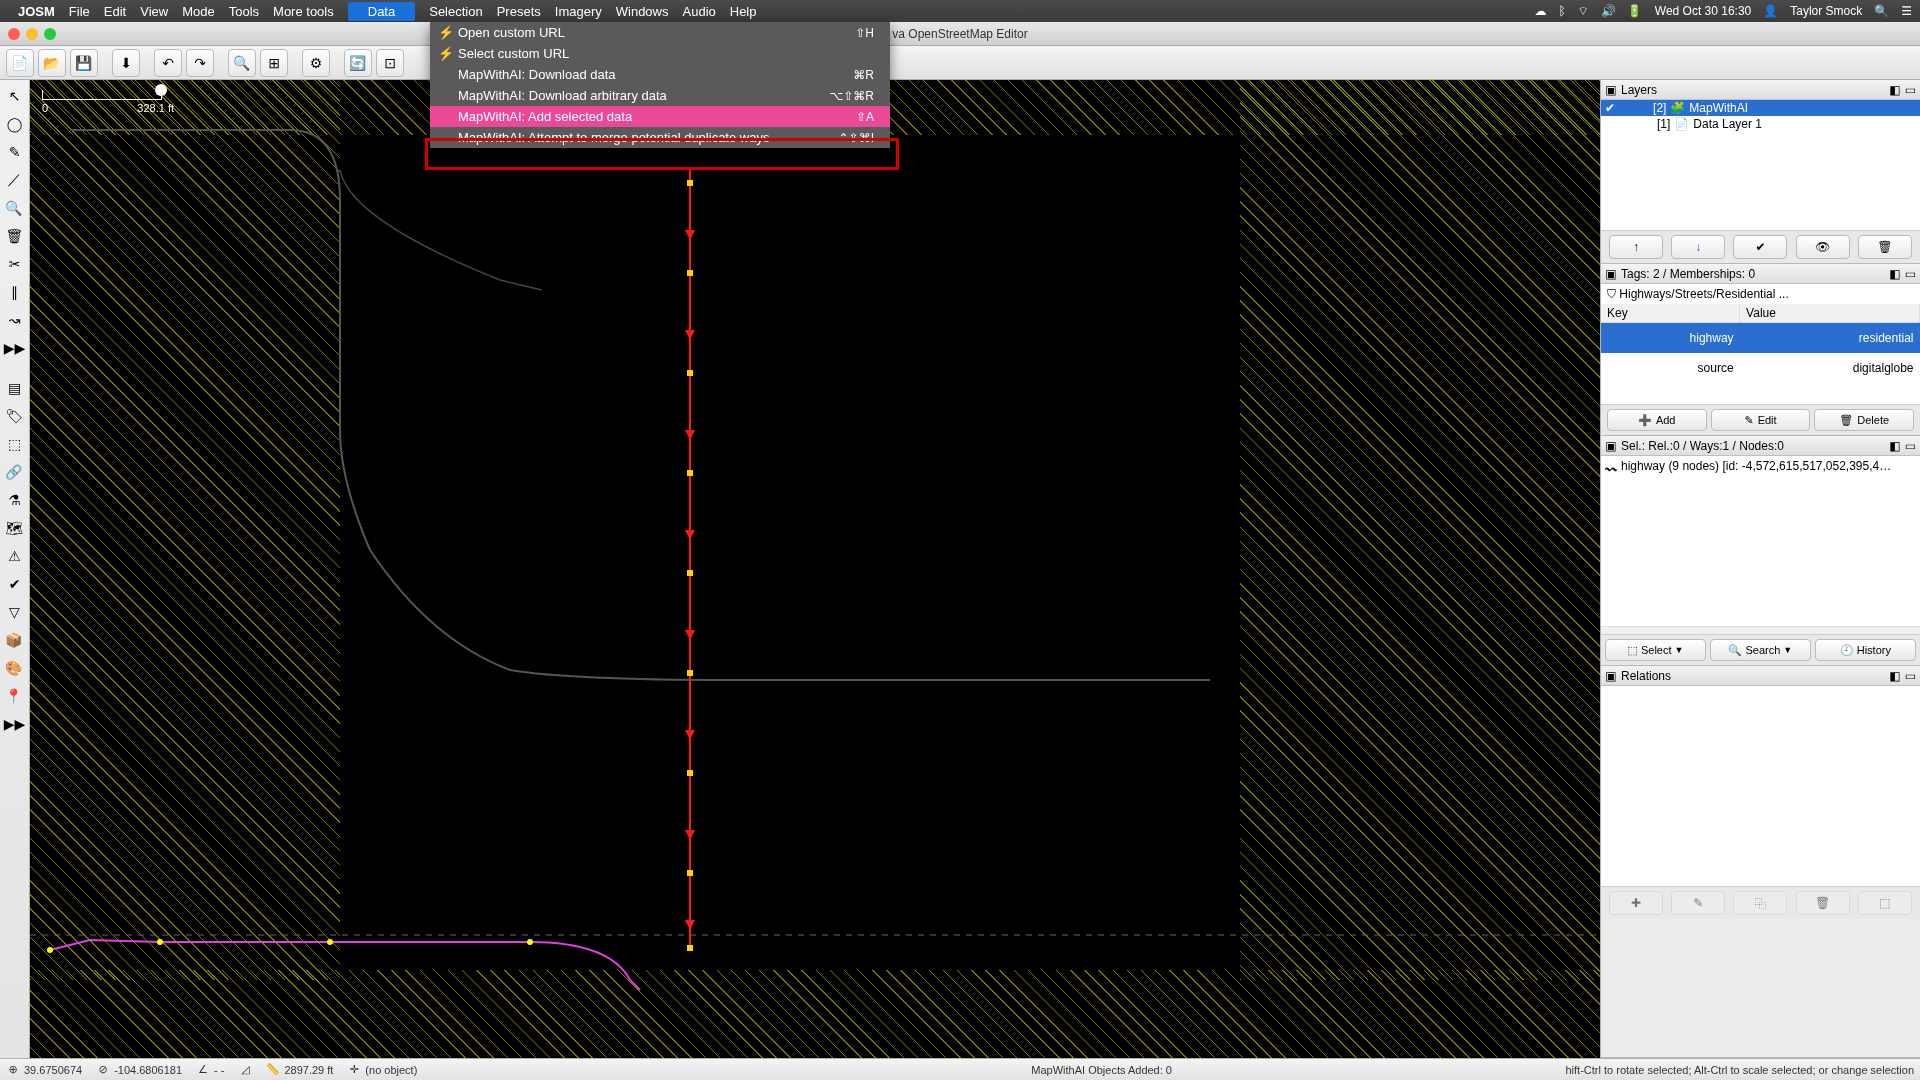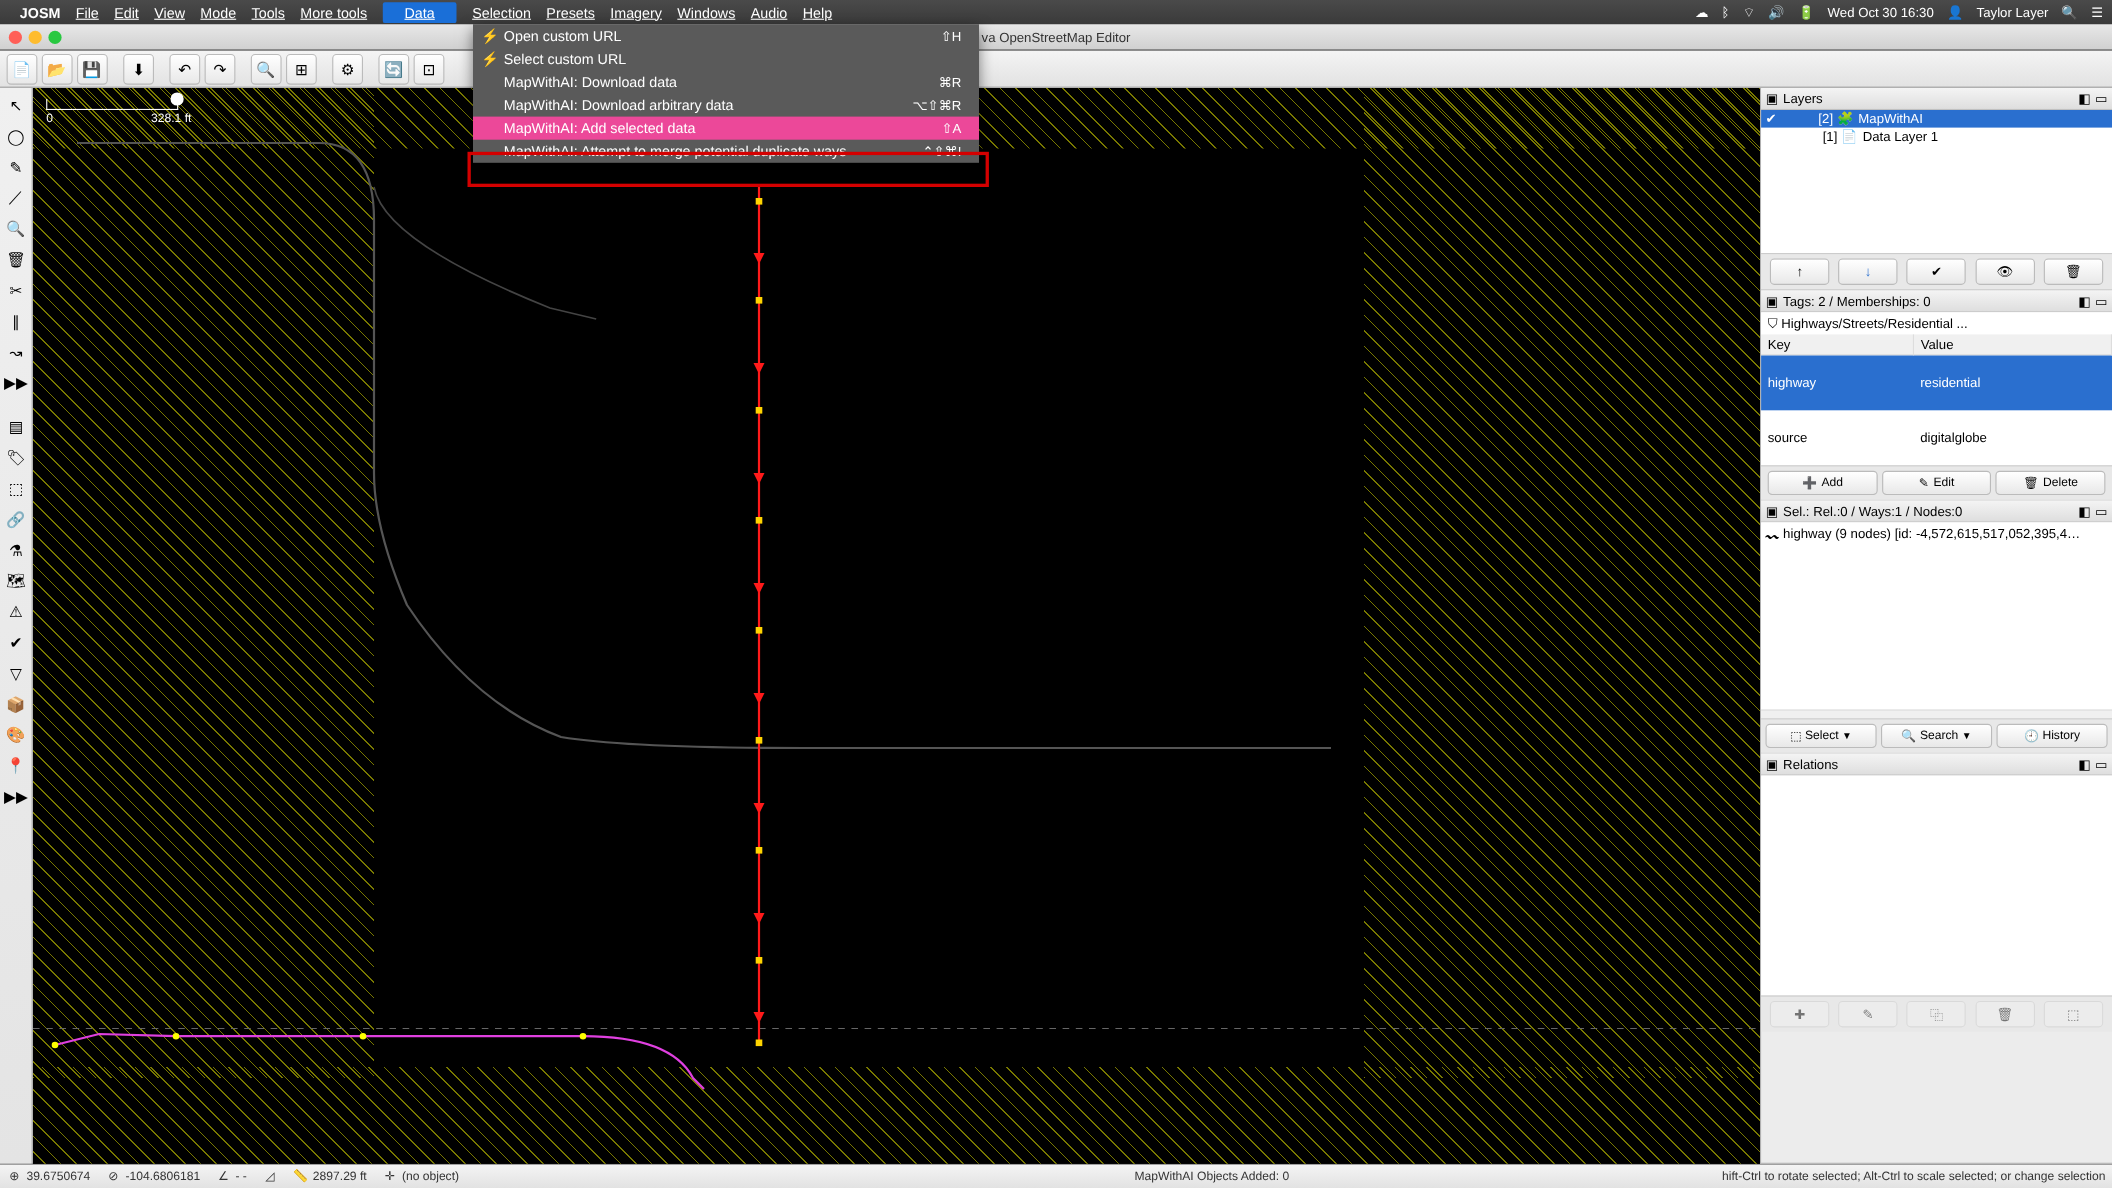--- a/index.html
+++ b/index.html
@@ -2,21 +2,21 @@
 <html><head>
 <meta charset="utf-8">
 <style>
 * { margin: 0; padding: 0; box-sizing: border-box; font-family: -apple-system, "Helvetica Neue", Arial, sans-serif; }
 body { width: 1920px; height: 1080px; overflow: hidden; background: #000; font-size: 13px; }
 
 
 .mac-menubar { height: 22px; background: linear-gradient(#4a4a4a, #3a3a3a); color: #fff; display: flex; align-items: center; padding: 0 8px; font-size: 13px; }
 .mac-menubar .apple { margin-right: 10px; }
 .mac-menubar .app-name { font-weight: bold; margin-right: 14px; }
-.mac-menubar .m-item { margin-right: 14px; cursor: default; text-decoration: underline; }
+.mac-menubar .m-item { margin-right: 14px; cursor: default; }
 .mac-menubar .m-item.active { background: #1a6fd8; padding: 2px 20px; border-radius: 2px; }
 .mac-right { margin-left: auto; display: flex; align-items: center; gap: 12px; }
 .mac-right span { font-size: 12px; }
 
 
 .window-title { height: 24px; background: linear-gradient(#e8e8e8,#d0d0d0); border-bottom:1px solid #aaa; display:flex; align-items:center; padding:0 8px; font-size:12px; color:#333; position:relative;}
 .traffic { display:flex; gap:6px; margin-right:10px;}
 .traffic div{ width:12px;height:12px;border-radius:50%;}
 .tr-red{background:#ff5f57;} .tr-yel{background:#febc2e;} .tr-grn{background:#28c840;}
 .window-title .title-text{position:absolute; left:50%; transform:translateX(-50%);}
@@ -61,21 +61,21 @@
 .layer-list{ min-height:130px; background:#fff;}
 .layer-row{ display:flex; align-items:center; padding:1px 4px; gap:4px;}
 .layer-row.sel{ background:#2a6fcf; color:#fff;}
 .layer-btns{ display:flex; justify-content:space-around; padding:4px; background:#e8e8e8; border-top:1px solid #ccc;}
 .layer-btns .pbtn{ width:54px; height:24px; border:1px solid #bbb; border-radius:4px; background:linear-gradient(#fff,#e8e8e8); display:flex;align-items:center;justify-content:center;}
 
 
 .tag-breadcrumb{ padding:3px 6px; background:#fff;}
 .tag-table{ width:100%; border-collapse:collapse; background:#fff;}
 .tag-table th{ text-align:left; font-weight:normal; background:#f0f0f0; padding:2px 6px; border-bottom:1px solid #ddd; border-right:1px solid #ddd;}
-.tag-table td{ padding:18px 6px;}
+.tag-table td{ padding:8px 6px;text-align:right;}
 .tag-table tr.sel td{ background:#2a6fcf; color:#fff;}
 .tag-table-wrap{ min-height:100px; background:#fff;}
 .tag-btns{ display:flex; justify-content:space-around; padding:4px; background:#e8e8e8; border-top:1px solid #ccc;}
 .tag-btns .pbtn{ flex:1; margin:0 2px; height:22px; border:1px solid #bbb; border-radius:4px; background:linear-gradient(#fff,#e8e8e8); display:flex; align-items:center; justify-content:center; gap:4px; font-size:11px;}
 
 
 .sel-list{ min-height:170px; background:#fff; padding:2px;}
 .sel-item{ display:flex; gap:4px; padding:1px 2px;}
 .sel-scroll{ height:8px; background:#f0f0f0; border-top:1px solid #ddd;}
 .sel-btns{ display:flex; padding:4px; gap:4px; background:#e8e8e8; border-top:1px solid #ccc;}
@@ -116,21 +116,21 @@
   <span class="m-item">Audio</span>
   <span class="m-item">Help</span>
   <div class="mac-right">
     <span>☁</span>
     <span>ᛒ</span>
     <span>⌔</span>
     <span>🔊</span>
     <span>🔋</span>
     <span>Wed Oct 30  16:30</span>
     <span>👤</span>
-    <span>Taylor Layer</span>
+    <span>Taylor Smock</span>
     <span>🔍</span>
     <span>☰</span>
   </div>
 </div>
 
 <div class="window-title">
   <div class="traffic">
     <div class="tr-red"></div>
     <div class="tr-yel"></div>
     <div class="tr-grn"></div>

